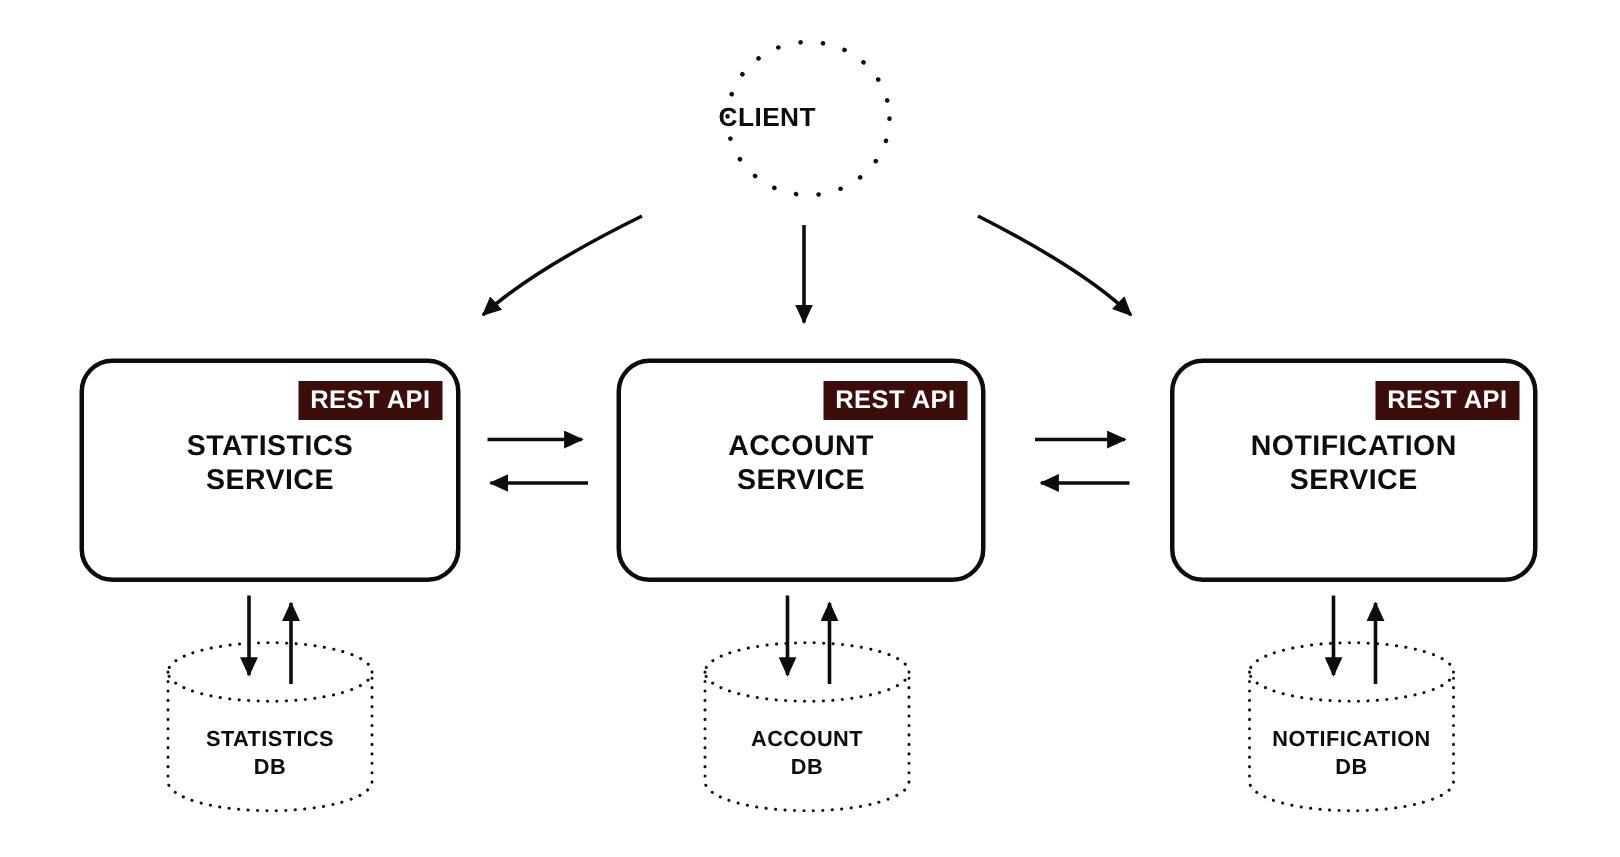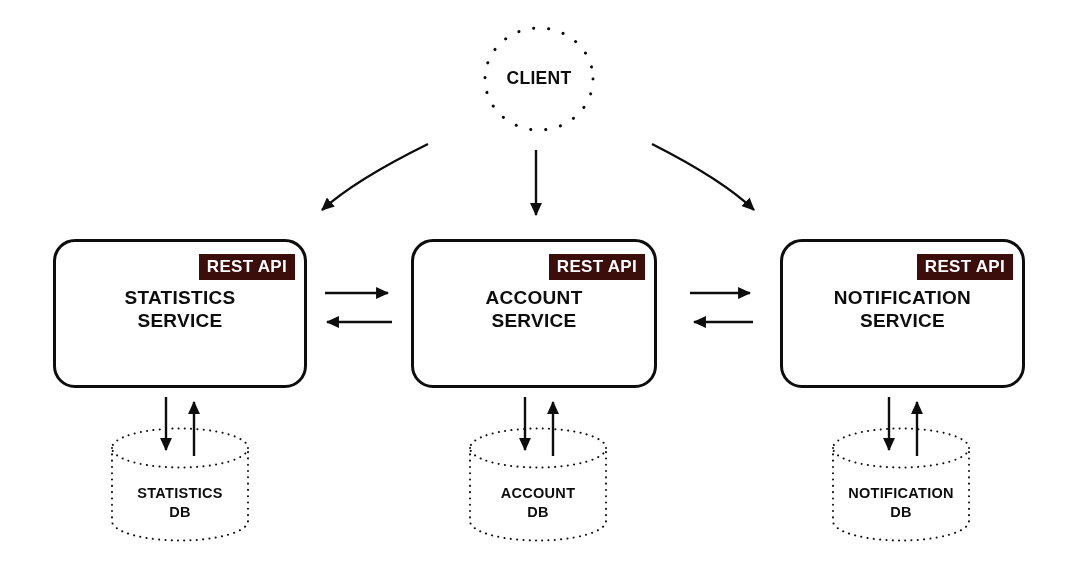--- a/index.html
+++ b/index.html
@@ -30,21 +30,21 @@
     font-weight:bold; font-size:17px; line-height:20px; padding:3px 8px;
     letter-spacing:0.3px; white-space:nowrap;
   }
   .svc-name {
     position:absolute; top:44px; left:0; right:0;
     text-align:center; font-weight:bold; font-size:19px; line-height:23px;
     letter-spacing:0.3px;
   }
   .client-label {
     position:absolute; left:479px; top:68px; width:120px;
-    text-align:center; font-weight:bold; font-size:17.5px; letter-spacing:0.3px;
+    font-weight:bold; font-size:17.5px; letter-spacing:0.3px;
   }
   .db-label {
     position:absolute; top:484px; width:160px;
     text-align:center; font-weight:bold; font-size:14.5px; line-height:18.5px;
     letter-spacing:0.3px;
   }
   .db-label.left   { left:100px; }
   .db-label.middle { left:458px; }
   .db-label.right  { left:821px; }
 </style>

